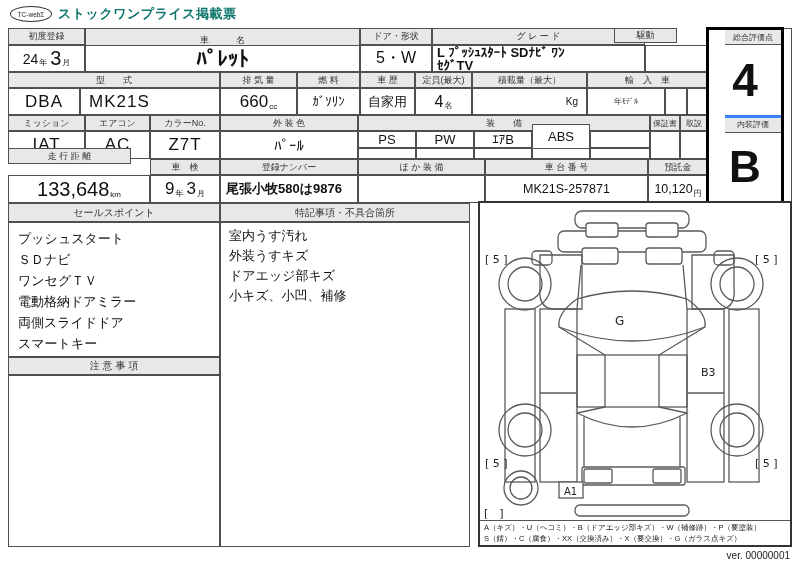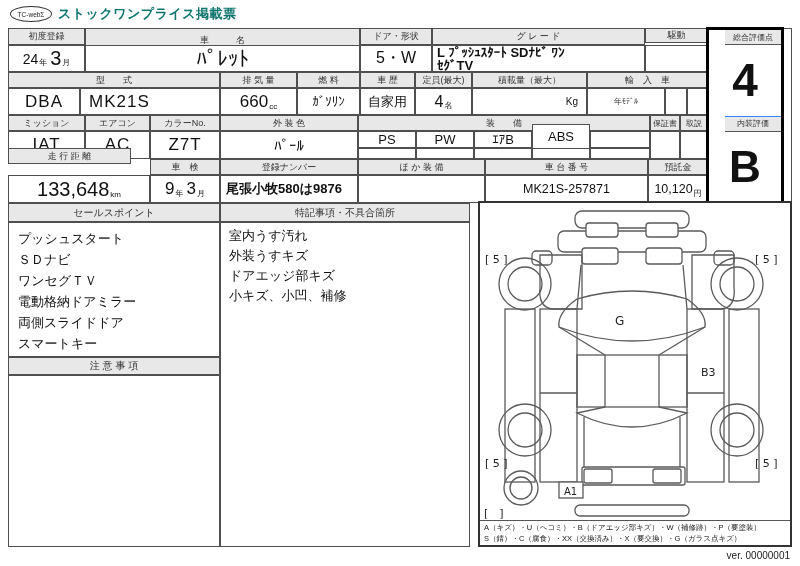--- a/index.html
+++ b/index.html
@@ -10,21 +10,21 @@
   .hd{background:#e8e8e8;font-size:9px;color:#333;}
   .v13{font-size:13px;}
   .v15{font-size:15px;}
   .v17{font-size:17px;letter-spacing:1px;}
   .unit{font-size:8px;align-self:flex-end;padding:0 0 3px 1px;}
   .left{justify-content:flex-start;padding-left:8px;}
   .evalbox{position:absolute;left:706px;top:27px;width:78px;height:178px;border:3px solid #000;
            background:#fff;box-sizing:border-box;display:flex;flex-direction:column;}
   .evalhd{height:14px;background:#e8e8e8;border-bottom:1px solid #555;font-size:8px;color:#333;
           display:flex;align-items:center;justify-content:center;flex:none;margin-left:16px;}
-  .evalhd.mid{border-top:1px solid #3b82f6;}
+  .evalhd.mid{border-top:3px solid #3b82f6;}
   .evalval{flex:1;display:flex;align-items:center;justify-content:center;font-size:46px;font-weight:600;}
   .listbox{position:absolute;box-sizing:border-box;border:1px solid #4f4f4f;background:#fff;
            padding:5px 9px;font-size:13px;overflow:hidden;}
   .listbox div{line-height:21px;}
   .frame{position:absolute;left:478px;top:201px;width:314px;height:346px;box-sizing:border-box;
          border:2px solid #333;background:#fff;}
   .legend{position:absolute;left:0;right:0;bottom:0;height:25px;border-top:1px solid #555;
           font-size:7.5px;line-height:11px;color:#222;padding:1px 4px;box-sizing:border-box;
           white-space:nowrap;overflow:hidden;}
   .titlebar{position:absolute;left:10px;top:5px;display:flex;align-items:center;}
@@ -43,29 +43,29 @@
 
   <div class="titlebar">
     <div class="logo">TC-webΣ</div>
     <div class="title">ストックワンプライス掲載票</div>
   </div>
 
   <div class="cell hd" style="left:8px;top:28px;width:77px;height:17px">初度登録</div>
   <div class="cell hd" style="left:85px;top:28px;width:275px;height:25px">車　　　名</div>
   <div class="cell hd" style="left:360px;top:28px;width:72px;height:17px">ドア・形状</div>
   <div class="cell hd" style="left:432px;top:28px;width:213px;height:17px">グ レ ー ド</div>
-  <div class="cell hd" style="left:645px;top:28px;width:63px;height:15px">駆動</div>
+  <div class="cell hd" style="left:614px;top:28px;width:63px;height:15px">駆動</div>
 
   <div class="cell" style="left:8px;top:45px;width:77px;height:27px">
     <span style="font-size:14px">24</span>
       <span class="unit">年</span>
     <span style="font-size:20px;margin-left:3px">3</span>
       <span class="unit">月</span>
   </div>
-  <div class="cell" style="left:85px;top:45px;width:275px;height:27px;font-size:21px;font-weight:normal">ﾊﾟﾚｯﾄ</div>
+  <div class="cell" style="left:85px;top:45px;width:275px;height:27px;font-size:21px;font-weight:bold">ﾊﾟﾚｯﾄ</div>
   <div class="cell" style="left:360px;top:45px;width:72px;height:27px;font-size:16px">5・W</div>
   <div class="cell" style="left:432px;top:45px;width:213px;height:27px;flex-direction:column;align-items:flex-start;justify-content:center;padding-left:4px;font-size:13px;font-weight:bold;line-height:13px">
     <span>L ﾌﾟｯｼｭｽﾀｰﾄ SDﾅﾋﾞ ﾜﾝ</span>
     <span>ｾｸﾞTV</span>
   </div>
   <div class="cell" style="left:645px;top:45px;width:63px;height:27px"></div>
 
   <div class="cell hd" style="left:8px;top:72px;width:212px;height:16px">型　　式</div>
   <div class="cell hd" style="left:220px;top:72px;width:77px;height:16px">排 気 量</div>
   <div class="cell hd" style="left:297px;top:72px;width:63px;height:16px">燃 料</div>

